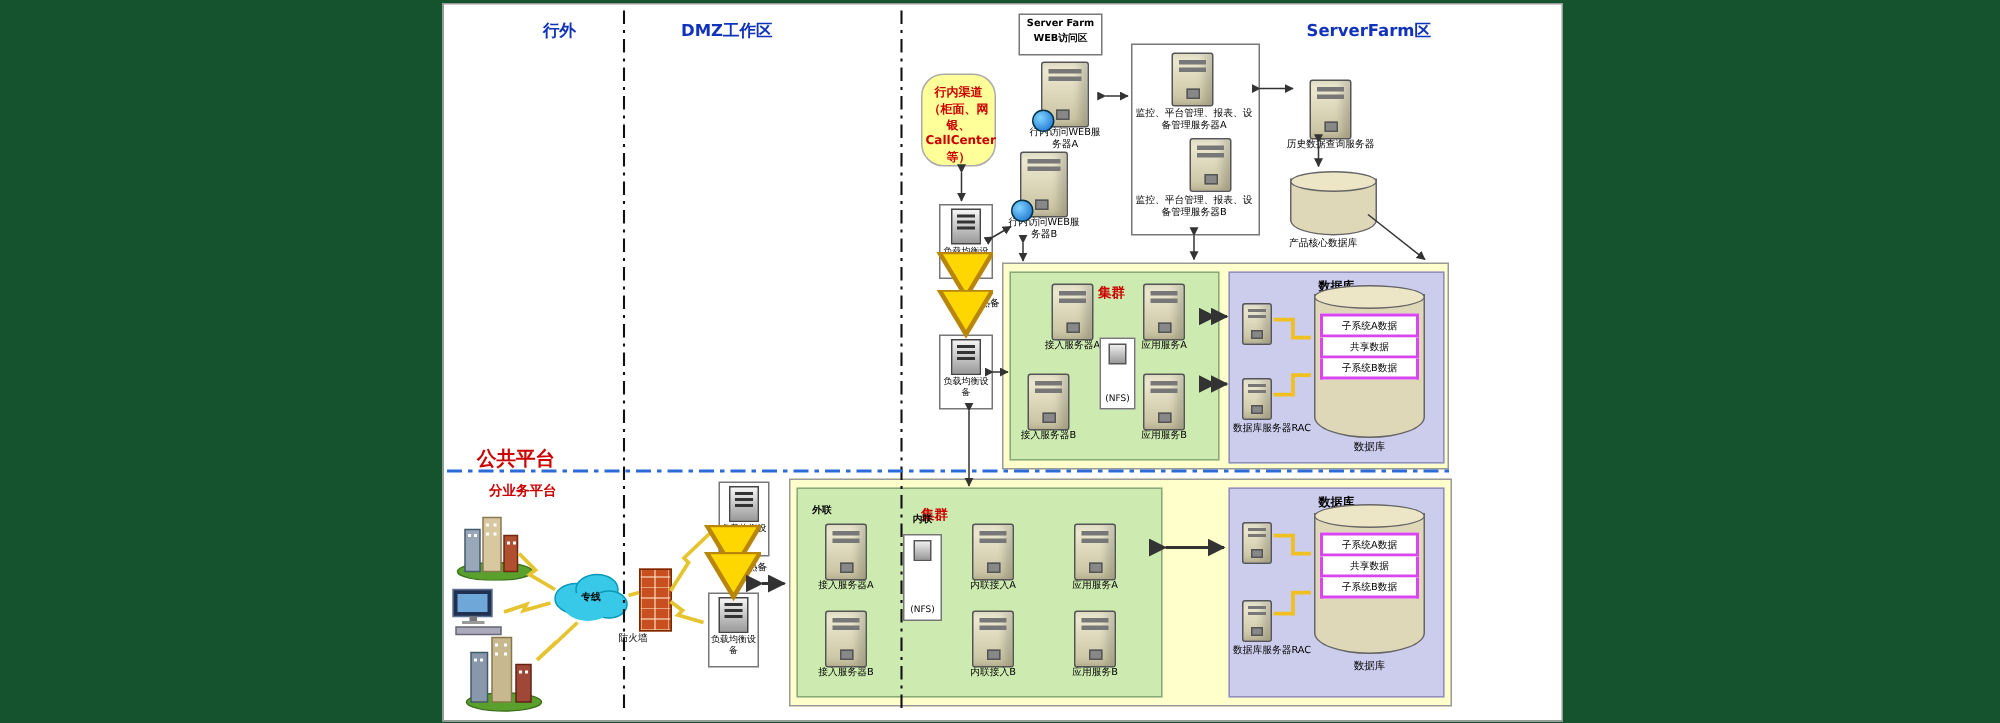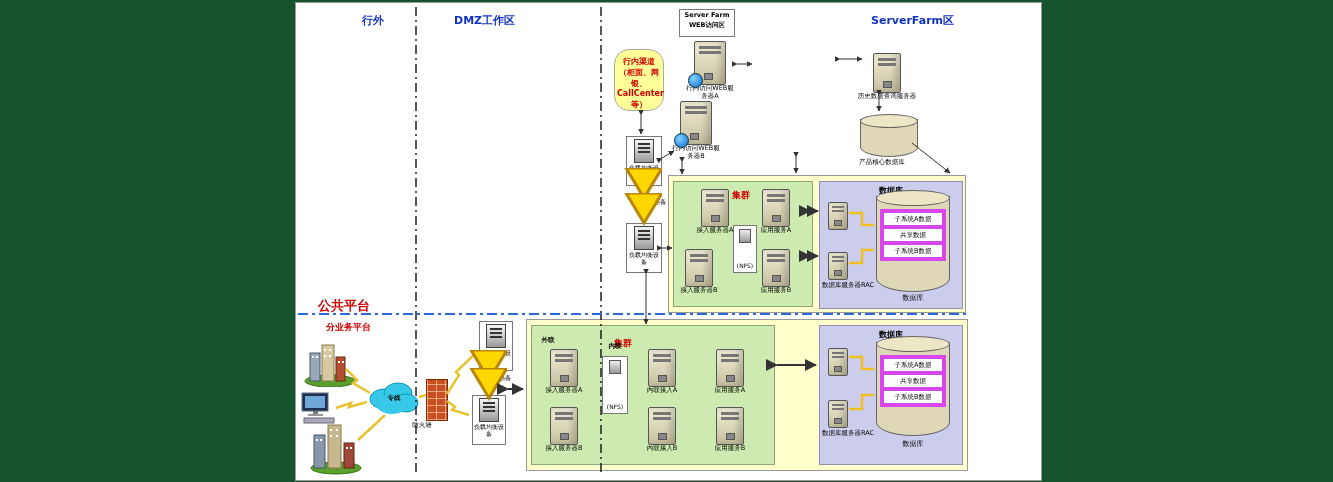--- a/index.html
+++ b/index.html
@@ -25,21 +25,21 @@
   .lb-icon::before{content:"";position:absolute;top:3px;left:3px;right:3px;height:2px;background:#333;box-shadow:0 4px 0 #333,0 8px 0 #333;}
   
   .yellow-area{background:#ffffcc;border:1px solid #999;}
   .green-area{background:#cdeab0;border:1px solid #8aa878;}
   .purple-area{background:#ccccec;border:1px solid #9090b8;}
   .white-box{background:#fff;border:1px solid #777;}
   .channel-box{background:#ffff99;border:1px solid #aaa;color:#cc0000;font-weight:bold;font-size:8px;line-height:1.35;text-align:center;padding:7px 2px;box-sizing:border-box;}
   
   .big-cyl{position:absolute;background:#ded8b8;border:1px solid #666;border-radius:0 0 50% 50% / 0 0 14px 14px;box-sizing:border-box;padding-top:12px;}
   .big-cyl::before{content:"";position:absolute;top:-7px;left:-1px;right:-1px;height:14px;border-radius:50%;background:#ece6c6;border:1px solid #666;}
-  .cyl-band{background:#fff;border:4px solid #d946ef;font-size:6.5px;text-align:center;line-height:12px;height:12px;margin:0 3px;overflow:hidden;white-space:nowrap;}
+  .cyl-band{background:#fff;border:2px solid #d946ef;font-size:6.5px;text-align:center;line-height:12px;height:12px;margin:0 3px;overflow:hidden;white-space:nowrap;}
   .cyl-band + .cyl-band{border-top:none;}
   .small-cyl{position:absolute;background:#ded8b8;border:1px solid #666;border-radius:0 0 50% 50% / 0 0 10px 10px;}
   .small-cyl::before{content:"";position:absolute;top:-6px;left:-1px;right:-1px;height:12px;border-radius:50%;background:#ece6c6;border:1px solid #666;}
   
   .firewall{background-color:#c85020;border:1px solid #7a2800;background-image:repeating-linear-gradient(0deg,rgba(255,230,200,.55) 0 1px,transparent 1px 7px),repeating-linear-gradient(90deg,rgba(255,230,200,.55) 0 1px,transparent 1px 9px);}
   .nfs-box{background:#fff;border:1px solid #777;display:flex;flex-direction:column;justify-content:space-between;align-items:center;padding:3px 0;box-sizing:border-box;}
   .nfs-chip{width:10px;height:12px;background:linear-gradient(#eee,#999);border:1px solid #555;flex:none;}
   svg.overlay{position:absolute;left:0;top:0;width:745px;height:477px;z-index:50;pointer-events:none;}
   .zoneline{stroke:#111;stroke-width:1.4;stroke-dasharray:9 4 2 4;}
   .platline{stroke:#2b6bd8;stroke-width:2;stroke-dasharray:10 4 3 4;}
@@ -142,20 +142,26 @@
         </div>
     <div class="n-label">行内访问WEB服务器A</div>
   </div>
   <div class="abs" style="left:374px;top:98px;width:52px;text-align:center;">
     <div class="server-icon" style="width:30px;height:42px;">
           <span class="globe"></span>
         </div>
     <div class="n-label">行内访问WEB服务器B</div>
   </div>
 
+  <div class="abs white-box" style="left:458px;top:26px;width:84px;height:126px;">
+    <div class="server-icon" style="position:absolute;left:26px;top:5px;width:26px;height:34px;"></div>
+    <div class="n-label" style="position:absolute;left:2px;top:42px;width:78px;">监控、平台管理、报表、设备管理服务器A</div>
+    <div class="server-icon" style="position:absolute;left:38px;top:62px;width:26px;height:34px;"></div>
+    <div class="n-label" style="position:absolute;left:2px;top:100px;width:78px;">监控、平台管理、报表、设备管理服务器B</div>
+  </div>
 
   <div class="abs" style="left:560px;top:50px;width:62px;text-align:center;">
     <div class="server-icon" style="width:26px;height:38px;"></div>
     <div class="n-label">历史数据查询服务器</div>
   </div>
 
   <div class="small-cyl" style="left:564px;top:116px;width:56px;height:36px;"></div>
   <div class="abs n-label" style="left:546px;top:156px;width:80px;">产品核心数据库</div>
   <div class="abs red" style="left:628px;top:172px;font-size:7px;font-weight:bold;">每日数据备份</div>
 

